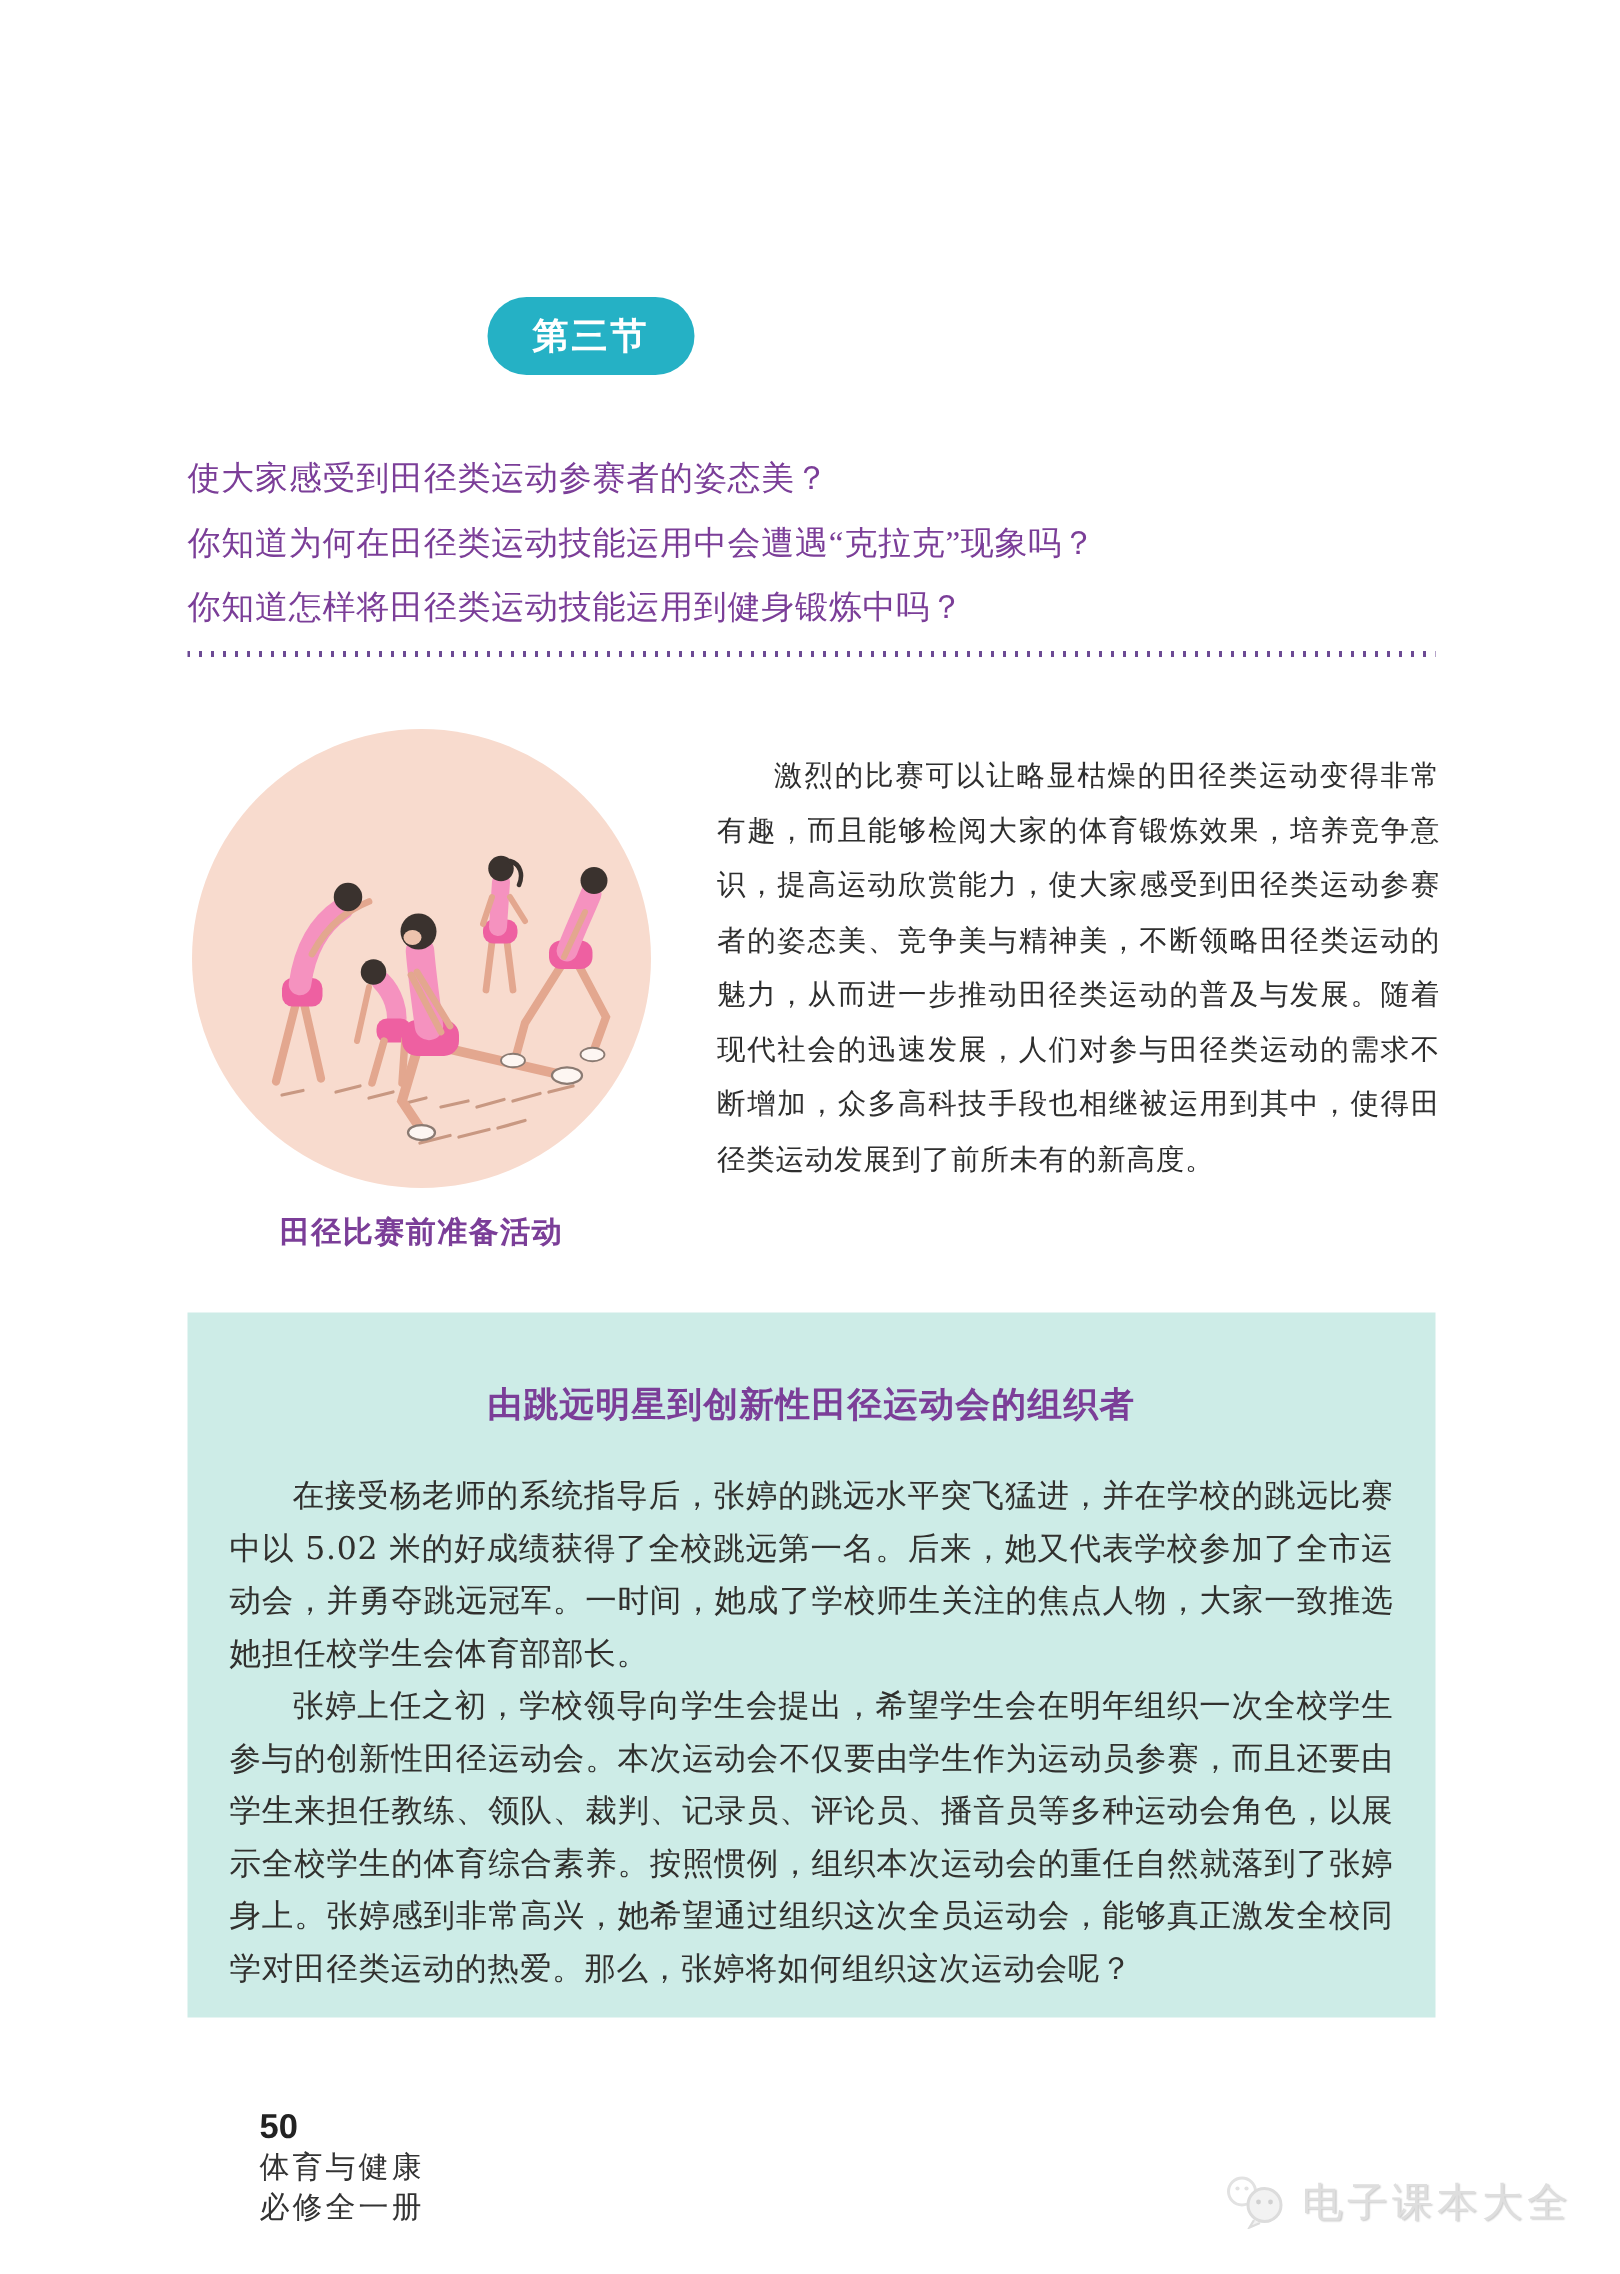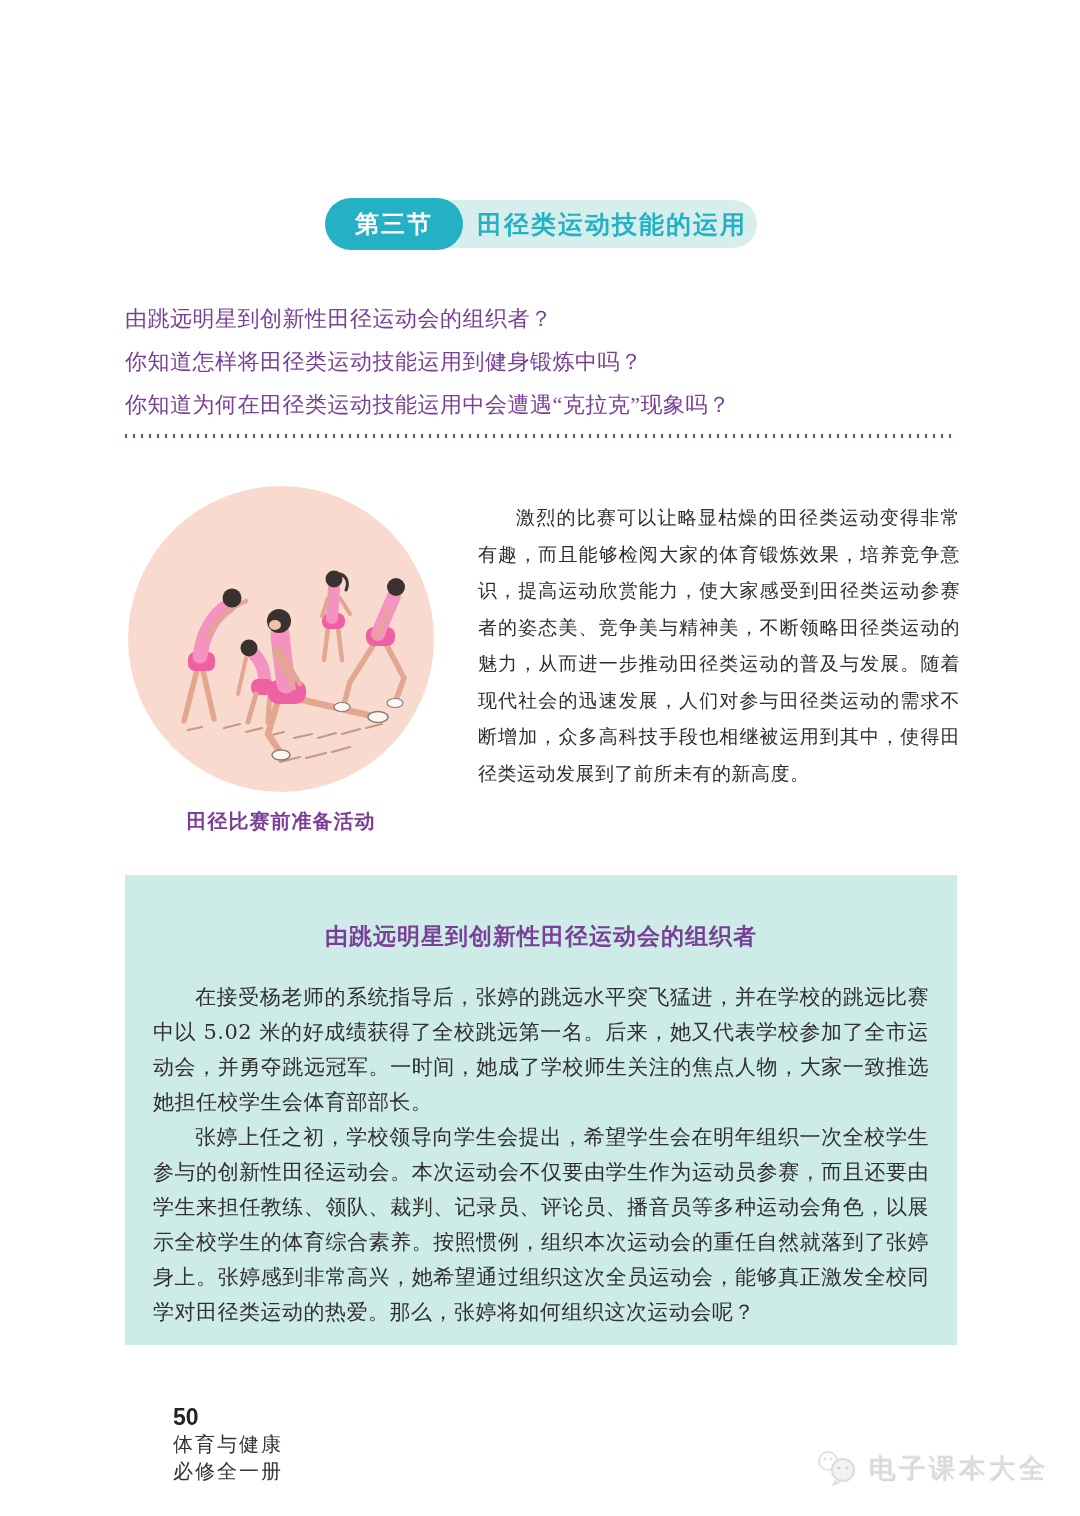--- a/index.html
+++ b/index.html
@@ -94,30 +94,27 @@
     font-size:27px; color:#dedede; letter-spacing:3px;
     text-shadow:1px 1px 1px #cfcfcf;
   }
 </style>
 </head>
 <body>
 
 <div class="page">
 
   <header class="section-header">
-    <div class="pill-light">
-      <span>田径类运动技能的运用</span>
-    </div>
     <div class="pill-dark">第三节</div>
   </header>
 
   <section class="questions">
-    <p>由跳远明星到创新性田径运动会的组织者？</p>
+    <p>使大家感受到田径类运动参赛者的姿态美？</p>
+    <p>你知道为何在田径类运动技能运用中会遭遇“克拉克”现象吗？</p>
     <p>你知道怎样将田径类运动技能运用到健身锻炼中吗？</p>
-    <p>你知道为何在田径类运动技能运用中会遭遇“克拉克”现象吗？</p>
   </section>
 
   <div class="dotted-divider"></div>
 
   <figure class="warmup-figure">
     <svg viewBox="0 0 306 306" aria-hidden="true">
       <circle cx="153" cy="153" r="153" fill="#f8dbce"></circle>
 
       <g stroke="#bd8870" stroke-width="2.2" stroke-linecap="round" opacity="0.8" fill="none">
         <path d="M60 244 l14 -3"></path>

